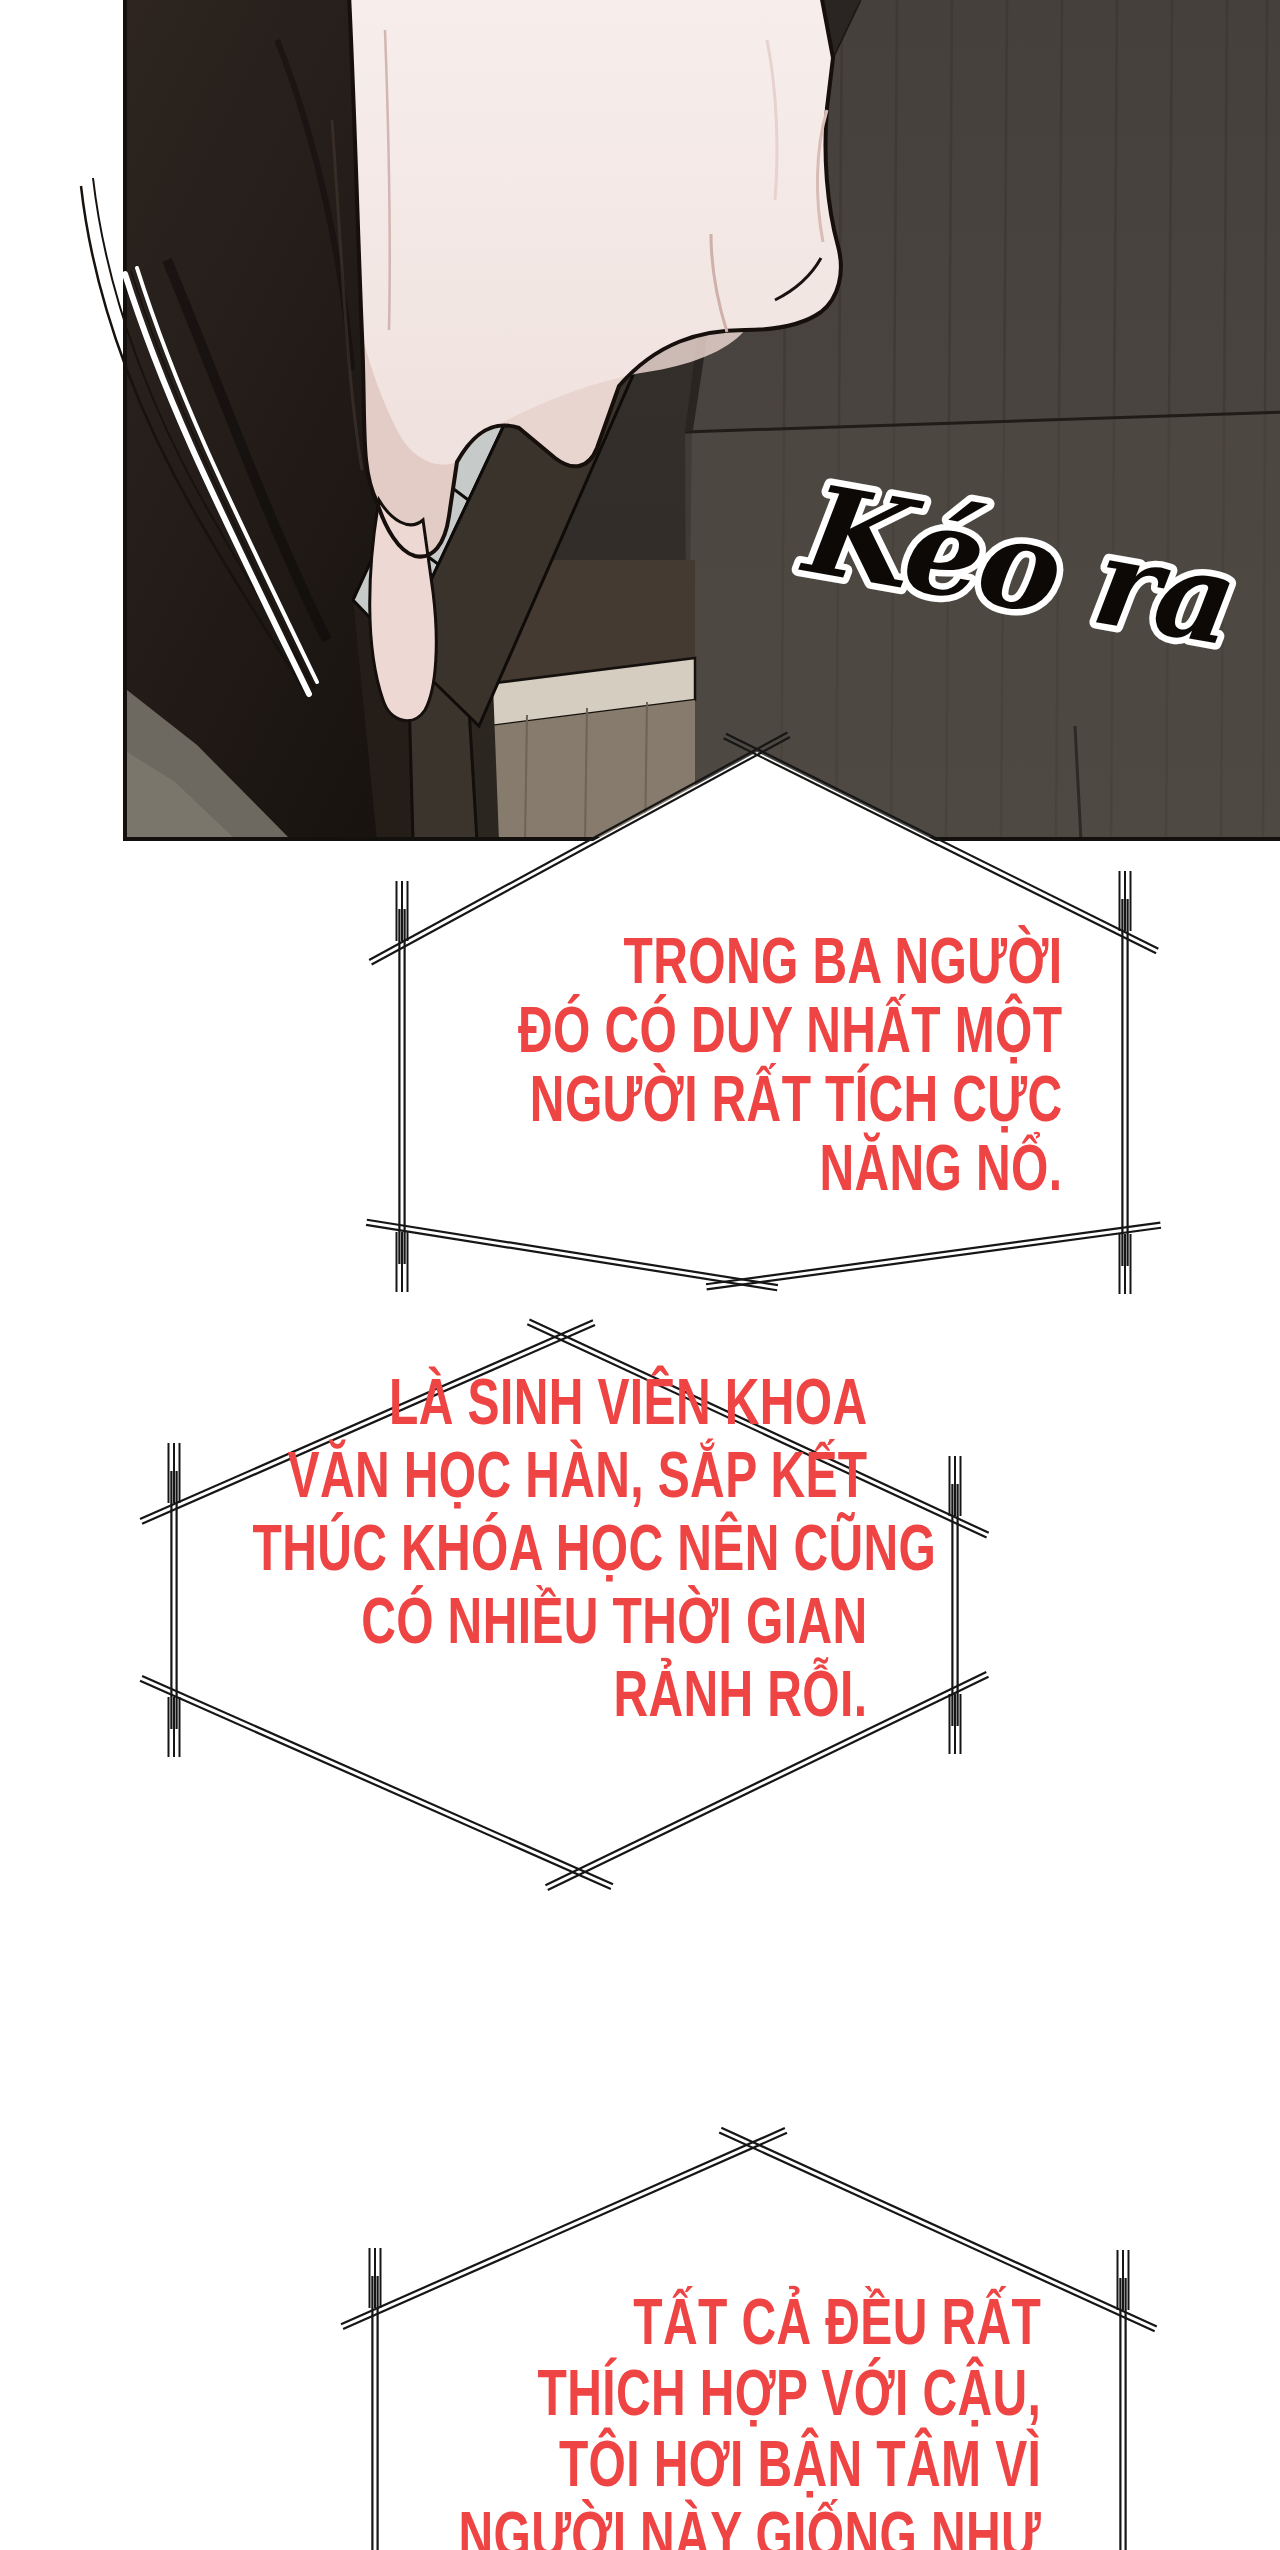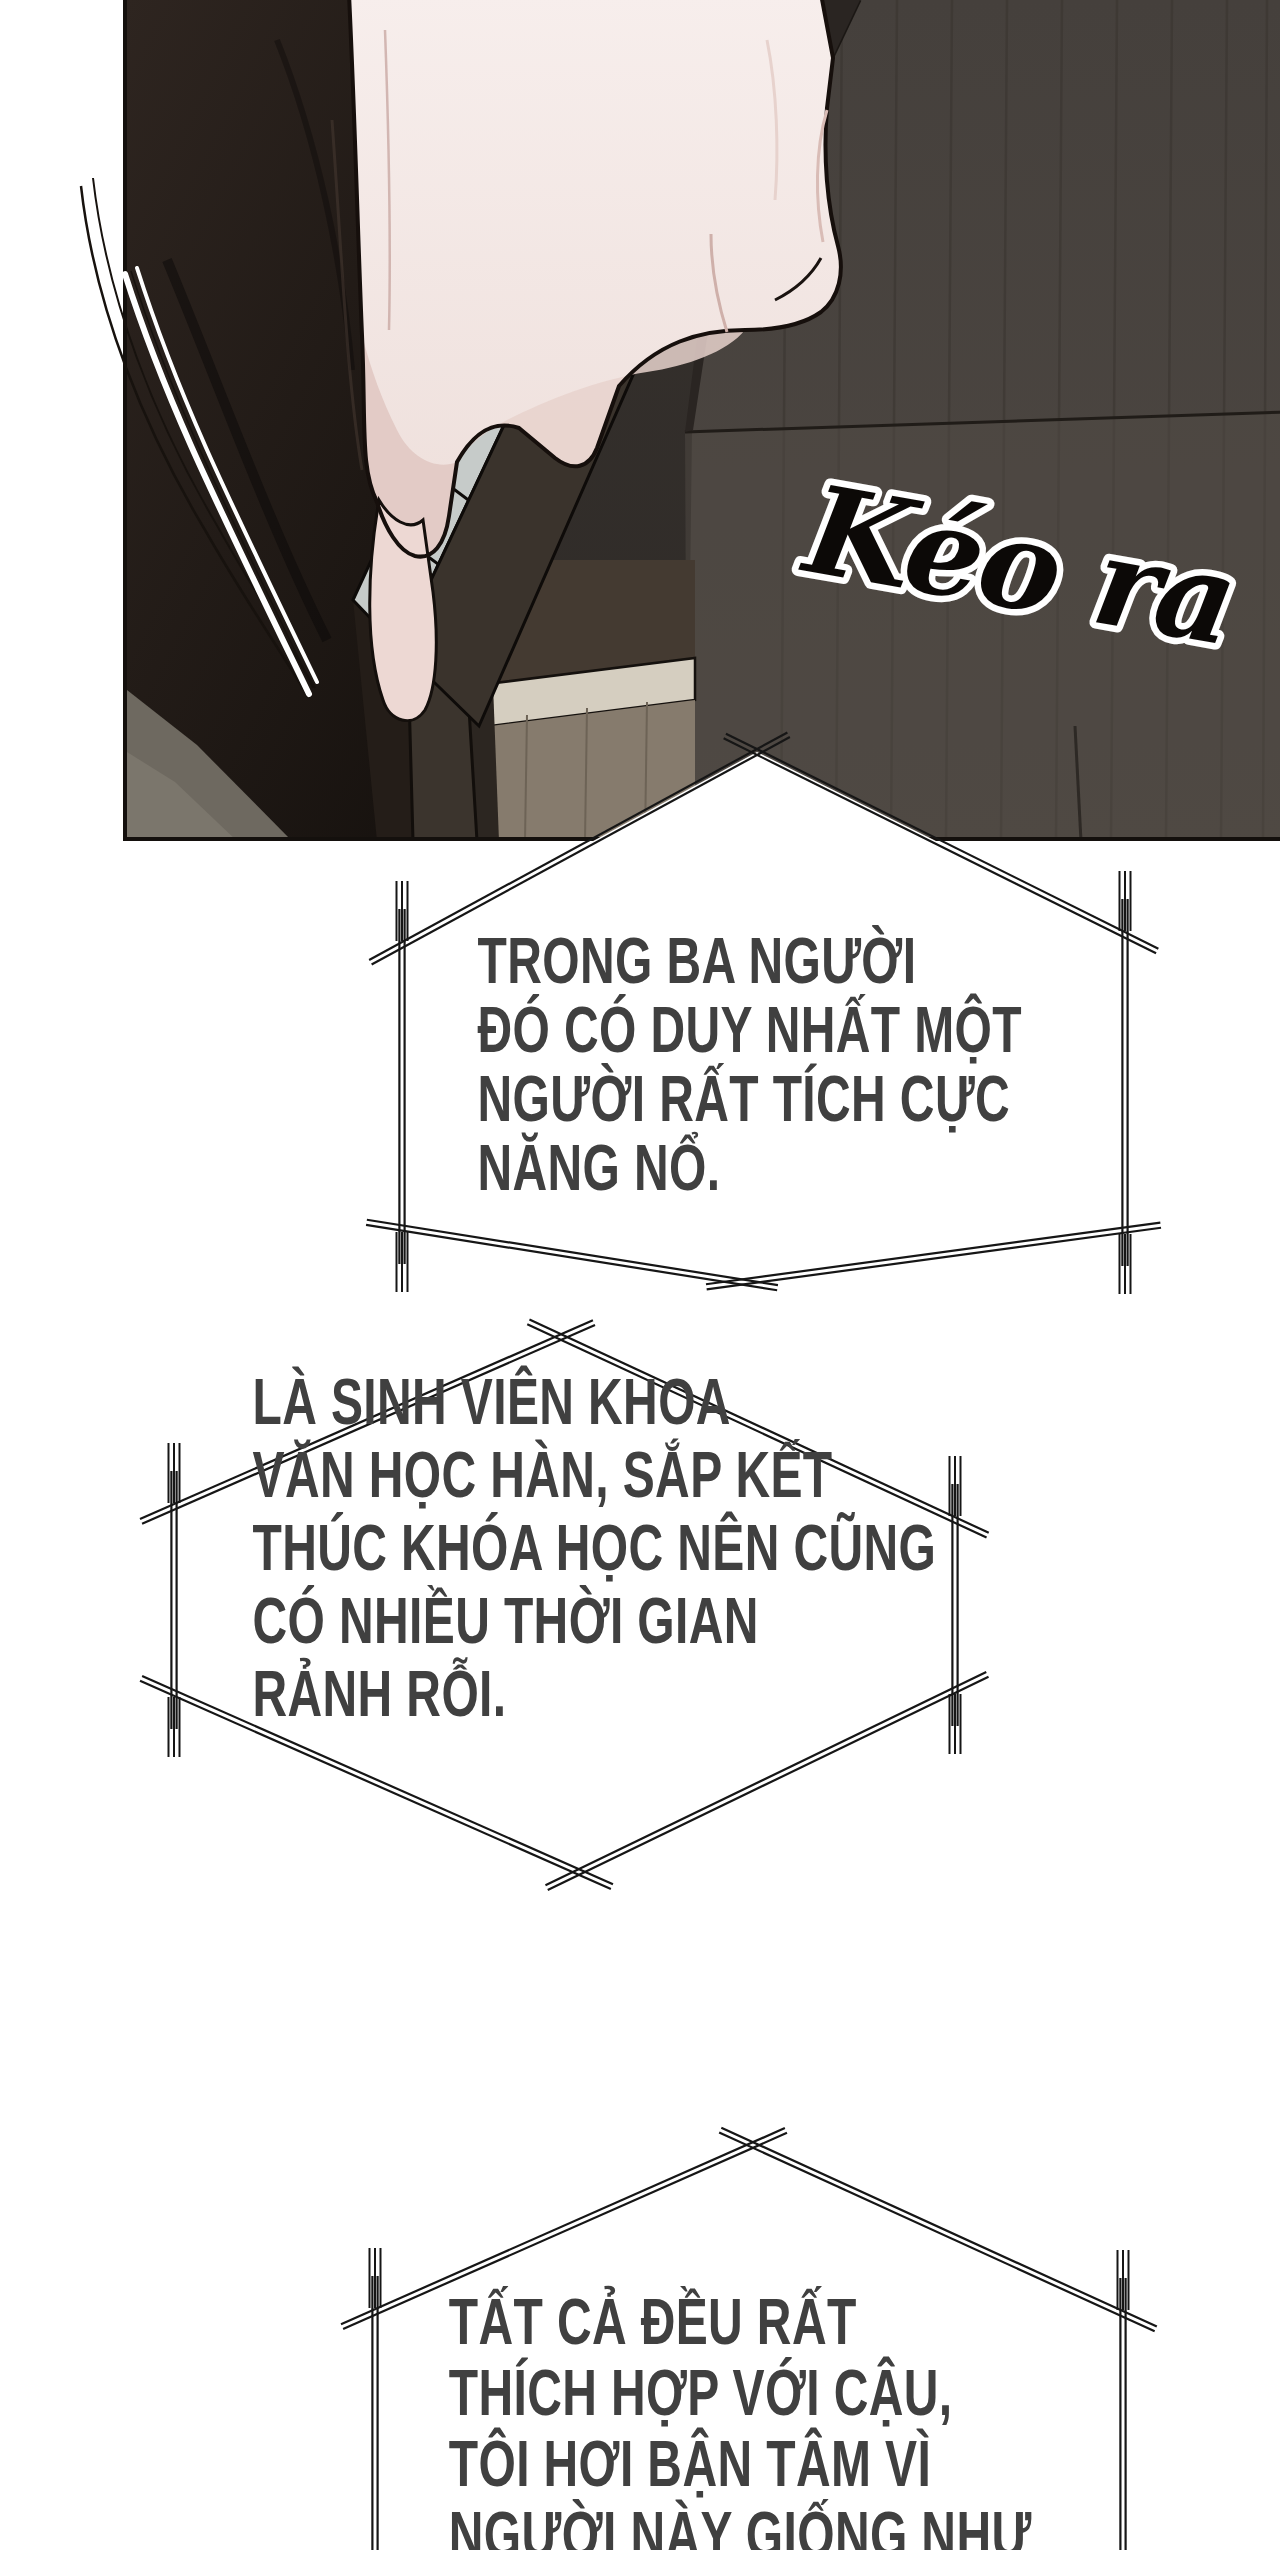--- a/index.html
+++ b/index.html
@@ -4,21 +4,21 @@
 <style>
   html,body{margin:0;padding:0;background:#ffffff;}
   .page{position:relative;width:1280px;height:2550px;background:#ffffff;overflow:hidden;
         font-family:"Liberation Sans","DejaVu Sans",sans-serif;}
   .panel{position:absolute;left:123px;top:0;width:1157px;height:841px;box-sizing:border-box;
          border-left:4px solid #14100d;border-bottom:4px solid #14100d;background:#332e2a;z-index:1;}
   .panel svg.art{position:absolute;left:0;top:0;width:100%;height:100%;display:block;}
   .speedline{position:absolute;left:55px;top:170px;width:270px;height:560px;z-index:2;overflow:visible;}
   .bubble{position:absolute;z-index:3;}
   .bubble svg.hex{position:absolute;left:0;top:0;width:100%;height:100%;overflow:visible;}
-  .btext{position:absolute;left:0;right:0;text-align:left;color:#404040;}
+  .btext{position:absolute;left:0;right:0;text-align:right;color:#ef4444;}
   .bline{display:block;white-space:nowrap;font-weight:bold;font-size:64px;
          transform:scaleX(0.75);letter-spacing:0.5px;
          font-family:"Liberation Sans","DejaVu Sans",sans-serif;}
   .b1 .bline{line-height:69px;}
   .b2 .bline{line-height:73px;}
   .b3 .bline{line-height:71px;}
   .sfx-text{font-family:"DejaVu Serif","Liberation Serif",serif;font-style:italic;font-weight:bold;
             letter-spacing:-3px;}
 </style>
 </head>

